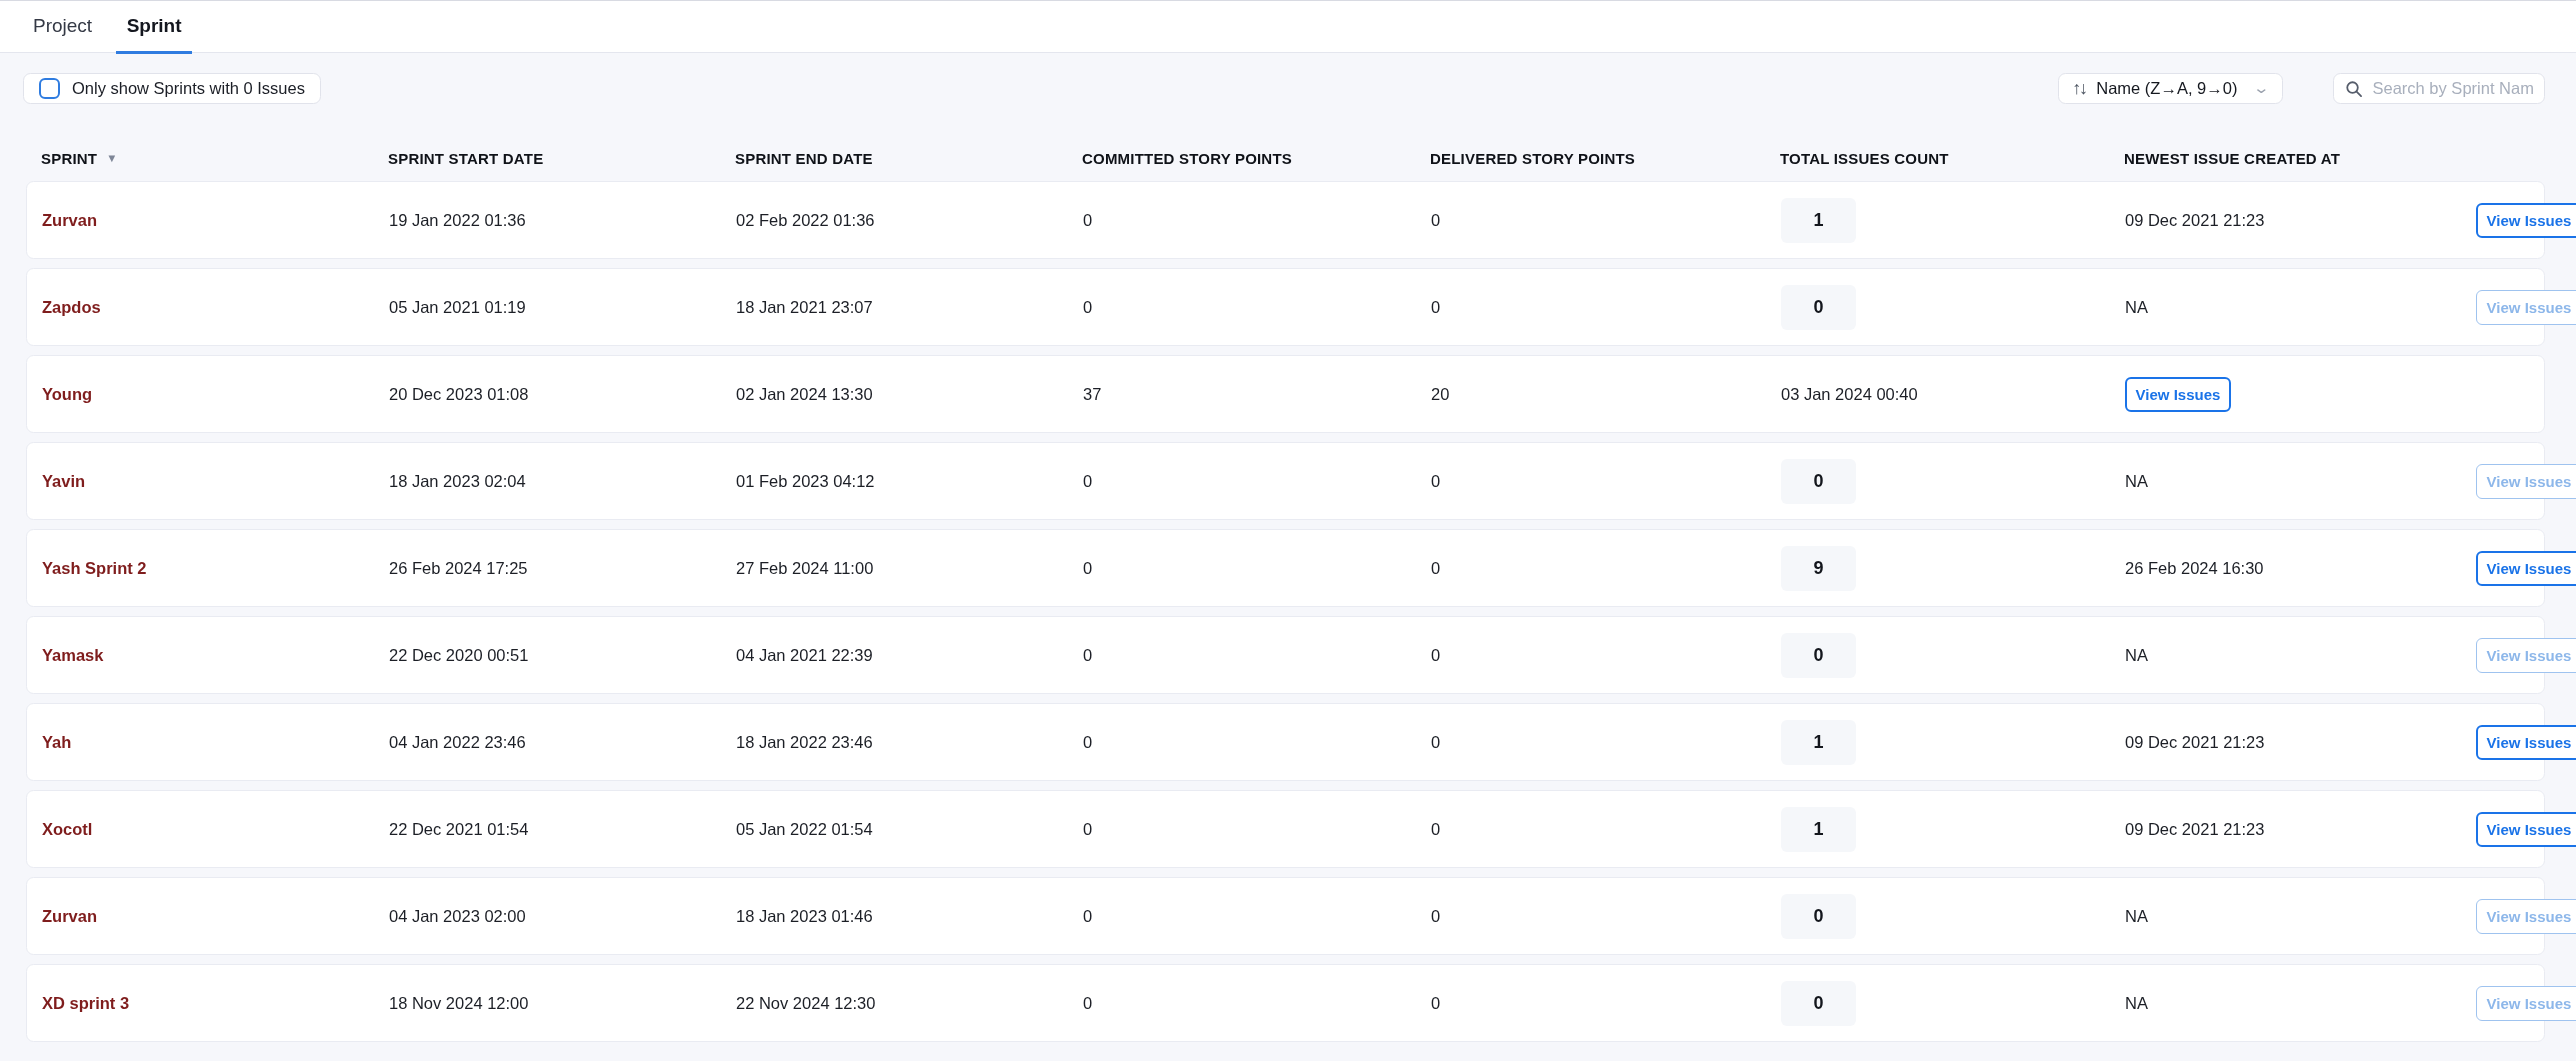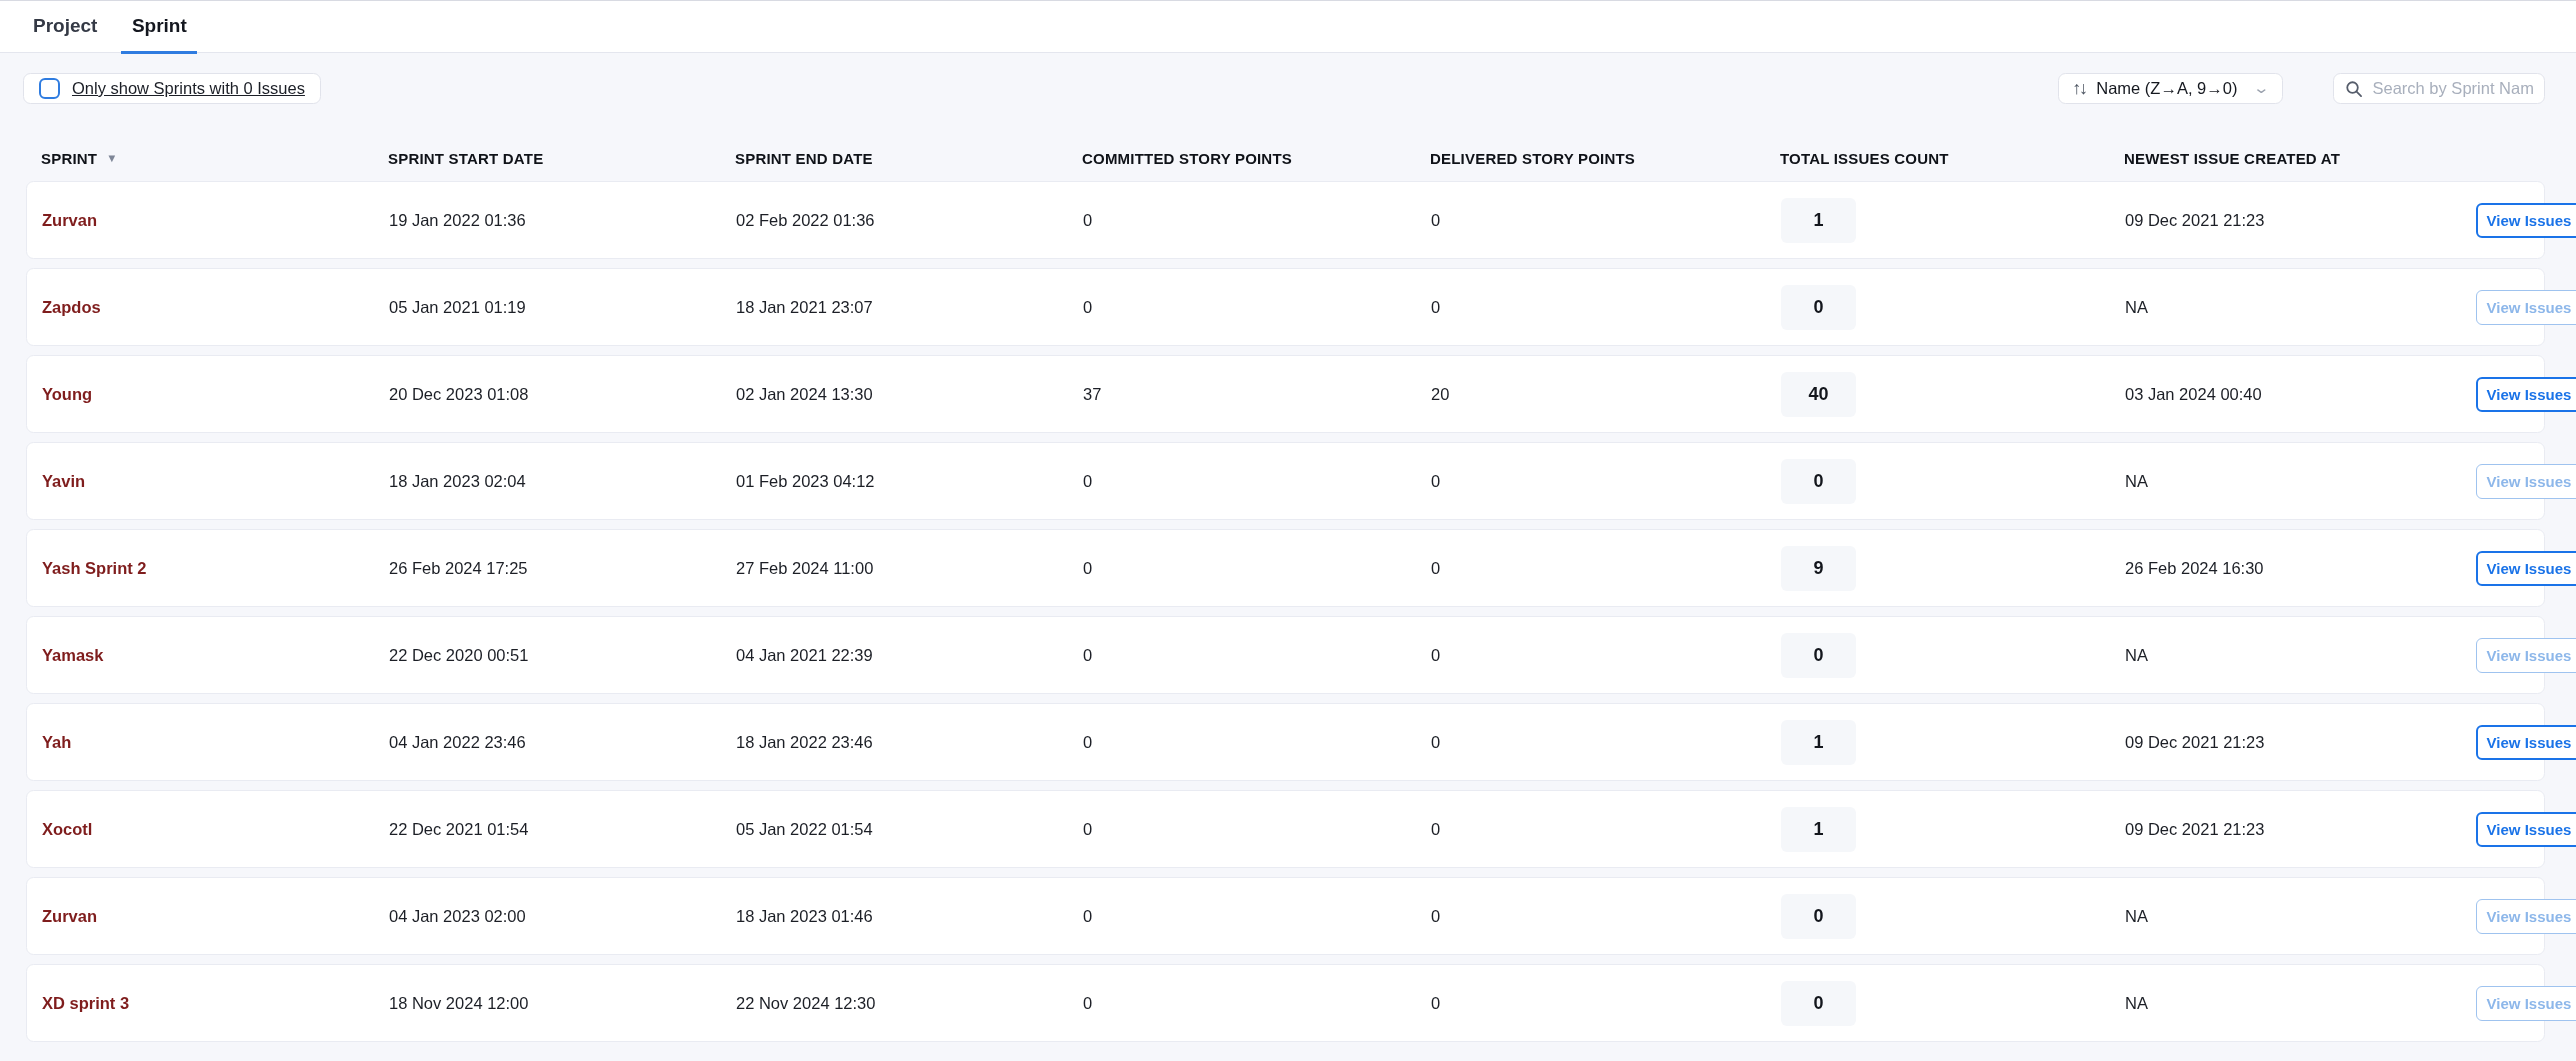--- a/index.html
+++ b/index.html
@@ -18,21 +18,20 @@
     border-bottom:1.5px solid #e4e6ee;
     display:flex; align-items:stretch;
     padding-left:22.5px;
   }
   .tab {
     display:flex; align-items:center;
     padding:0 10.5px; margin-right:13.5px;
     font-size:19px; color:#343945; cursor:pointer;
     border-bottom:3.8px solid transparent;
     margin-bottom:-1.5px;
-    font-weight:bold;
   }
   .tab.active {
     color:#14171f; font-weight:bold;
     border-bottom-color:#2f7ce0;
   }
 
   
   .toolbar {
     margin:19.5px 31.5px 0 23px;
     display:flex; justify-content:space-between; align-items:center;
@@ -40,21 +39,21 @@
   .filter-box {
     display:flex; align-items:center; gap:12px;
     height:31.5px; padding:0 15px;
     background:#ffffff; border:1.5px solid #e1e3eb; border-radius:7.5px;
   }
   .checkbox {
     width:21px; height:21px; background:#ffffff;
     border:2.3px solid #2f7ce0; border-radius:6px;
     flex:0 0 auto; cursor:pointer;
   }
-  .filter-label { font-size:16.5px; color:#1b1e26;text-decoration:underline; }
+  .filter-label { font-size:16.5px; color:#1b1e26; }
 
   .right-controls { display:flex; align-items:center; gap:50px; }
 
   .sort-control {
     display:flex; align-items:center; gap:10.5px;
     height:31.5px; padding:0 13.5px; min-width:180px;
     background:#ffffff; border:1.5px solid #e1e3eb; border-radius:7.5px;
     cursor:pointer;
   }
   .sort-glyph { font-size:18px; color:#4b5360; letter-spacing:-2.3px; }
@@ -180,21 +179,20 @@
     <div class="cell">NA</div>
     <div><button class="view-btn disabled" disabled="">View Issues</button></div>
   </div>
 
   <div class="row-card grid-cols">
     <div class="cell name">Young</div>
     <div class="cell">20 Dec 2023 01:08</div>
     <div class="cell">02 Jan 2024 13:30</div>
     <div class="cell">37</div>
     <div class="cell">20</div>
-    <div><span class="badge">40</span></div>
     <div class="cell">03 Jan 2024 00:40</div>
     <div><button class="view-btn">View Issues</button></div>
   </div>
 
   <div class="row-card grid-cols">
     <div class="cell name">Yavin</div>
     <div class="cell">18 Jan 2023 02:04</div>
     <div class="cell">01 Feb 2023 04:12</div>
     <div class="cell">0</div>
     <div class="cell">0</div>

